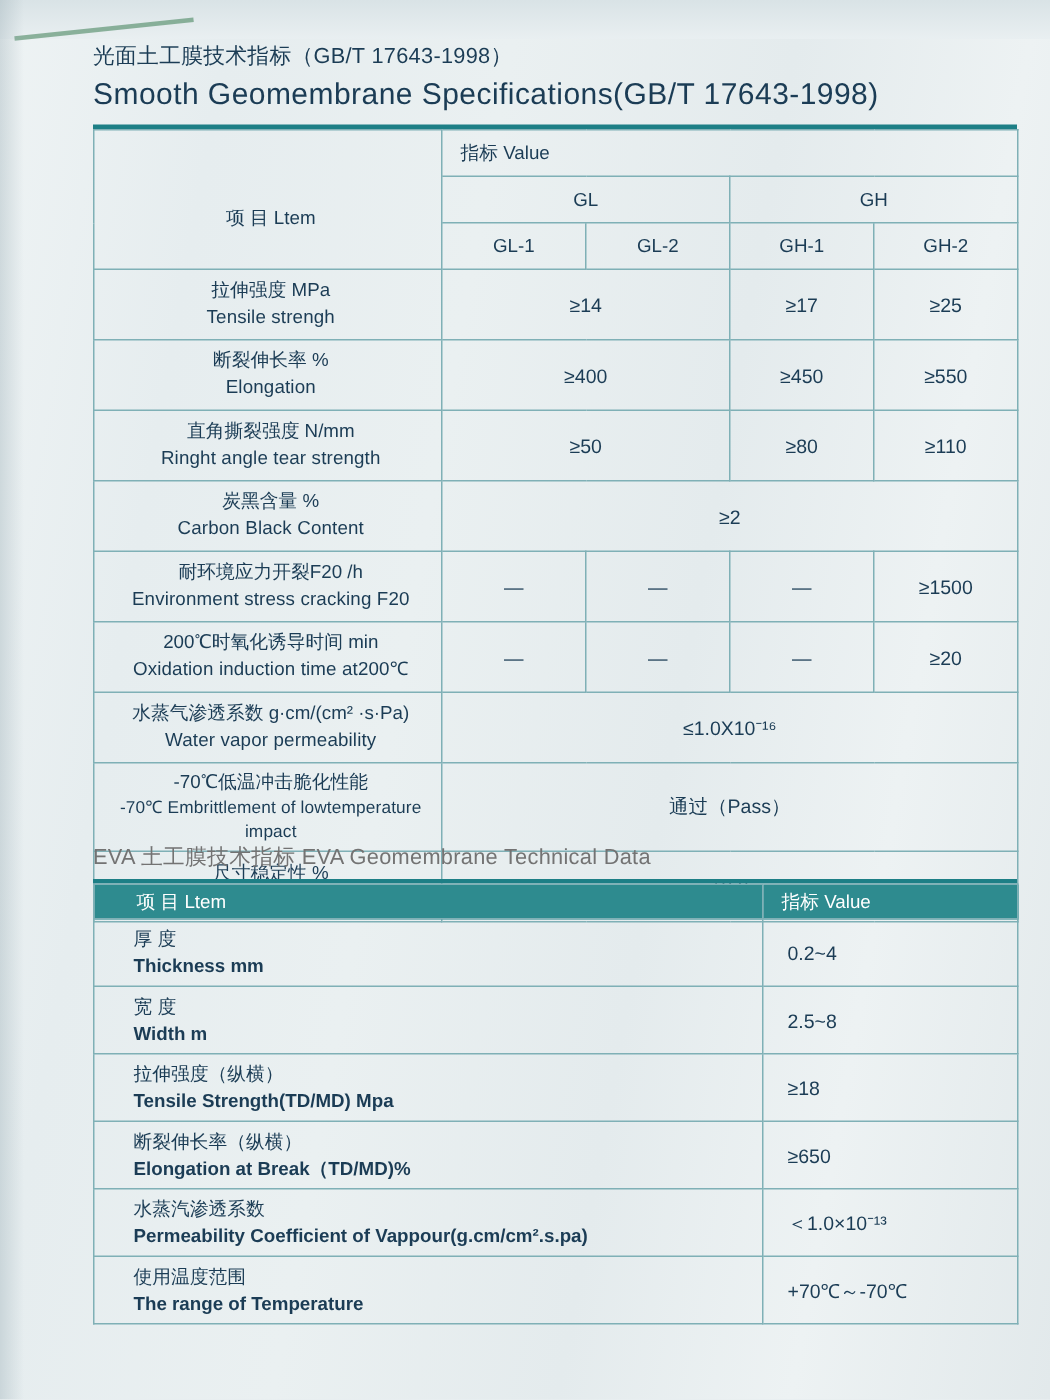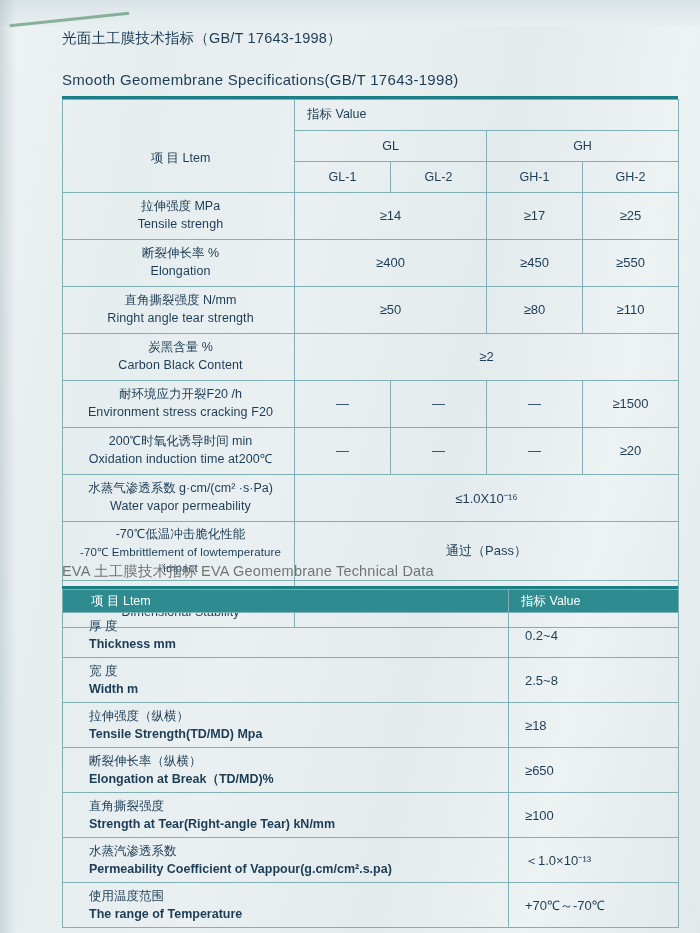--- a/index.html
+++ b/index.html
@@ -59,23 +59,22 @@
   }
   .sec1-title {
     font-size: 14.5px;
     line-height: 1.45;
     letter-spacing: .2px;
     color: #1b3c55;
     padding-bottom: 4px;
   }
   .sec1-title .ln2 {
     display: block;
-    font-size: 15px;
+    font-size: 20px;
     letter-spacing: .3px;
-    margin-top: 20px;
   }
   .rule {
     height: 3px;
     background: #1d7f86;
     margin-top: 1px;
     margin-bottom: 0px;
     width: 100%;
   }
 
   table.t1 {
@@ -324,27 +323,20 @@
         </tr>
 
         <tr class="t2row">
           <td class="lbl">
             <span class="cn">断裂伸长率（纵横）</span>
             <span class="en">Elongation at Break（TD/MD)%</span>
           </td>
           <td class="v">≥650</td>
         </tr>
 
-        <tr class="t2row">
-          <td class="lbl">
-            <span class="cn">直角撕裂强度</span>
-            <span class="en">Strength at Tear(Right-angle Tear) kN/mm</span>
-          </td>
-          <td class="v">≥100</td>
-        </tr>
 
         <tr class="t2row">
           <td class="lbl">
             <span class="cn">水蒸汽渗透系数</span>
             <span class="en">Permeability Coefficient of Vappour(g.cm/cm².s.pa)</span>
           </td>
           <td class="v">＜1.0×10⁻¹³</td>
         </tr>
 
         <tr class="t2row">

